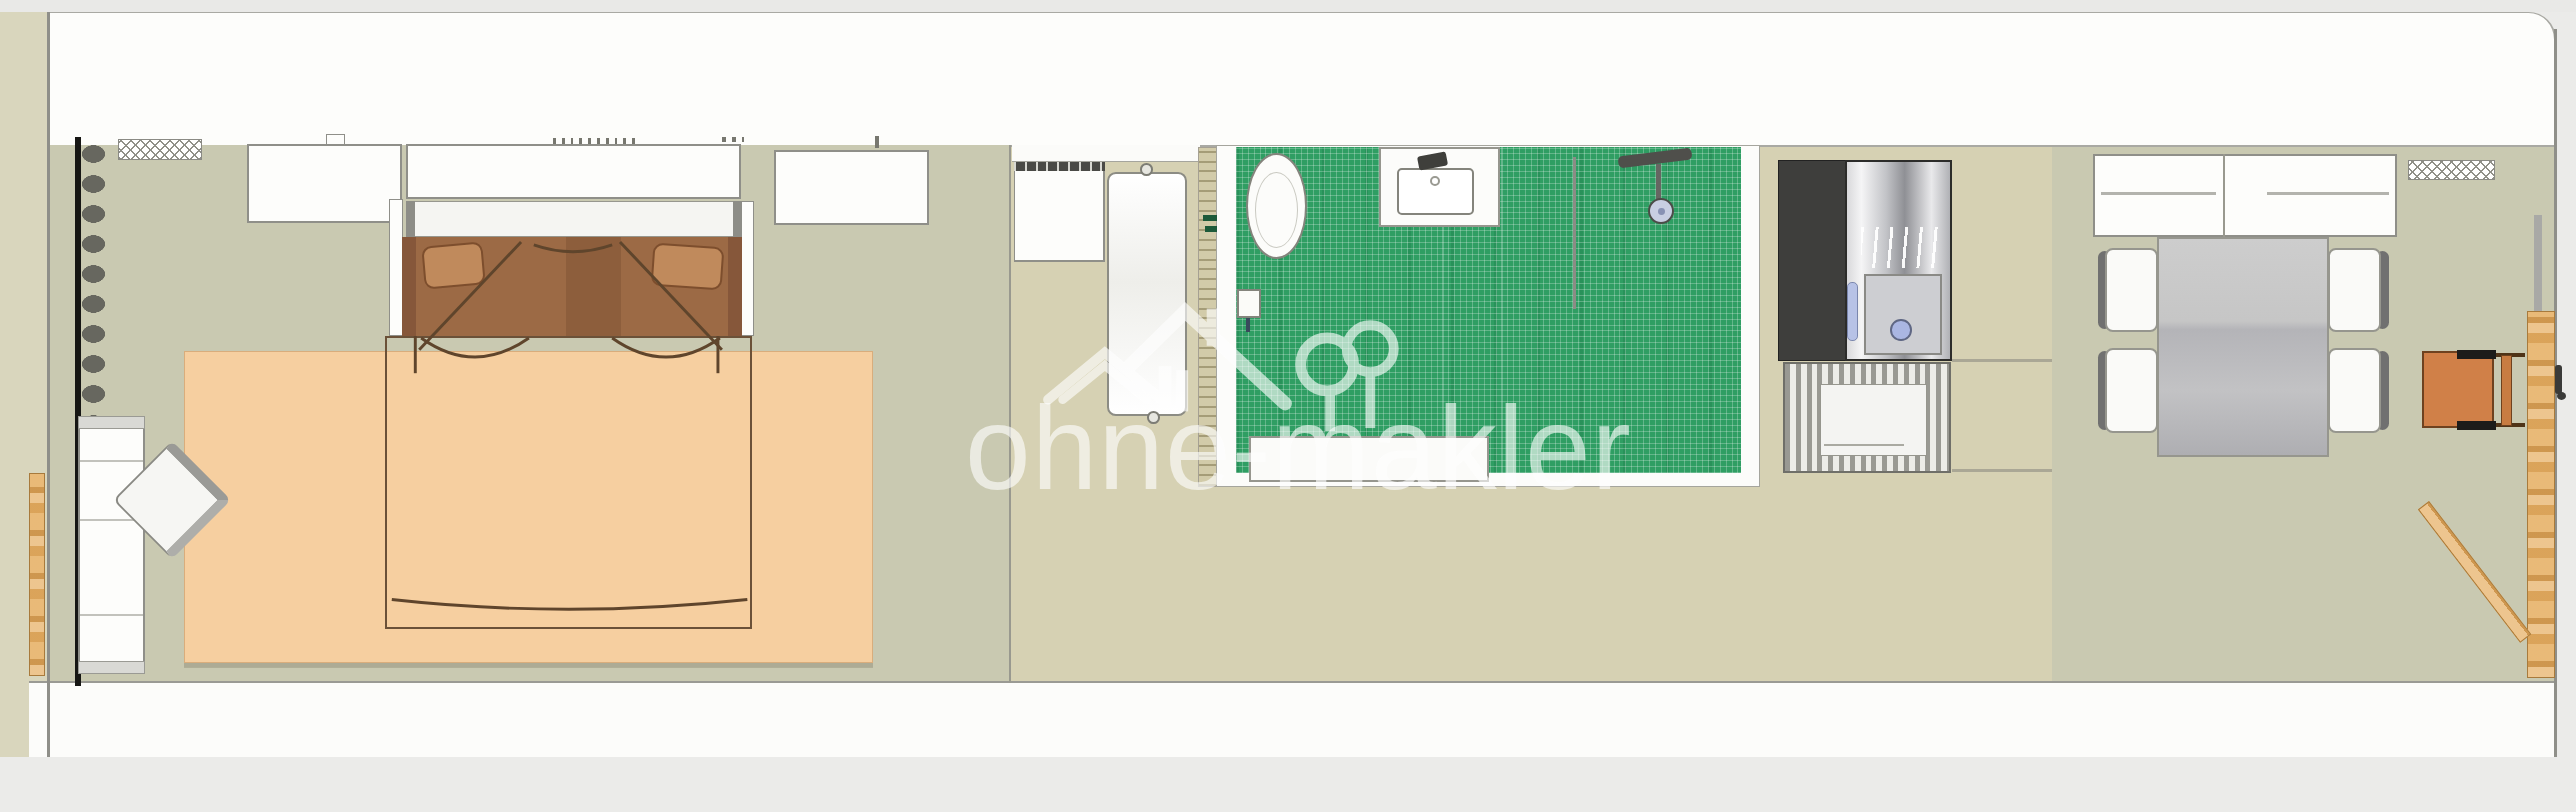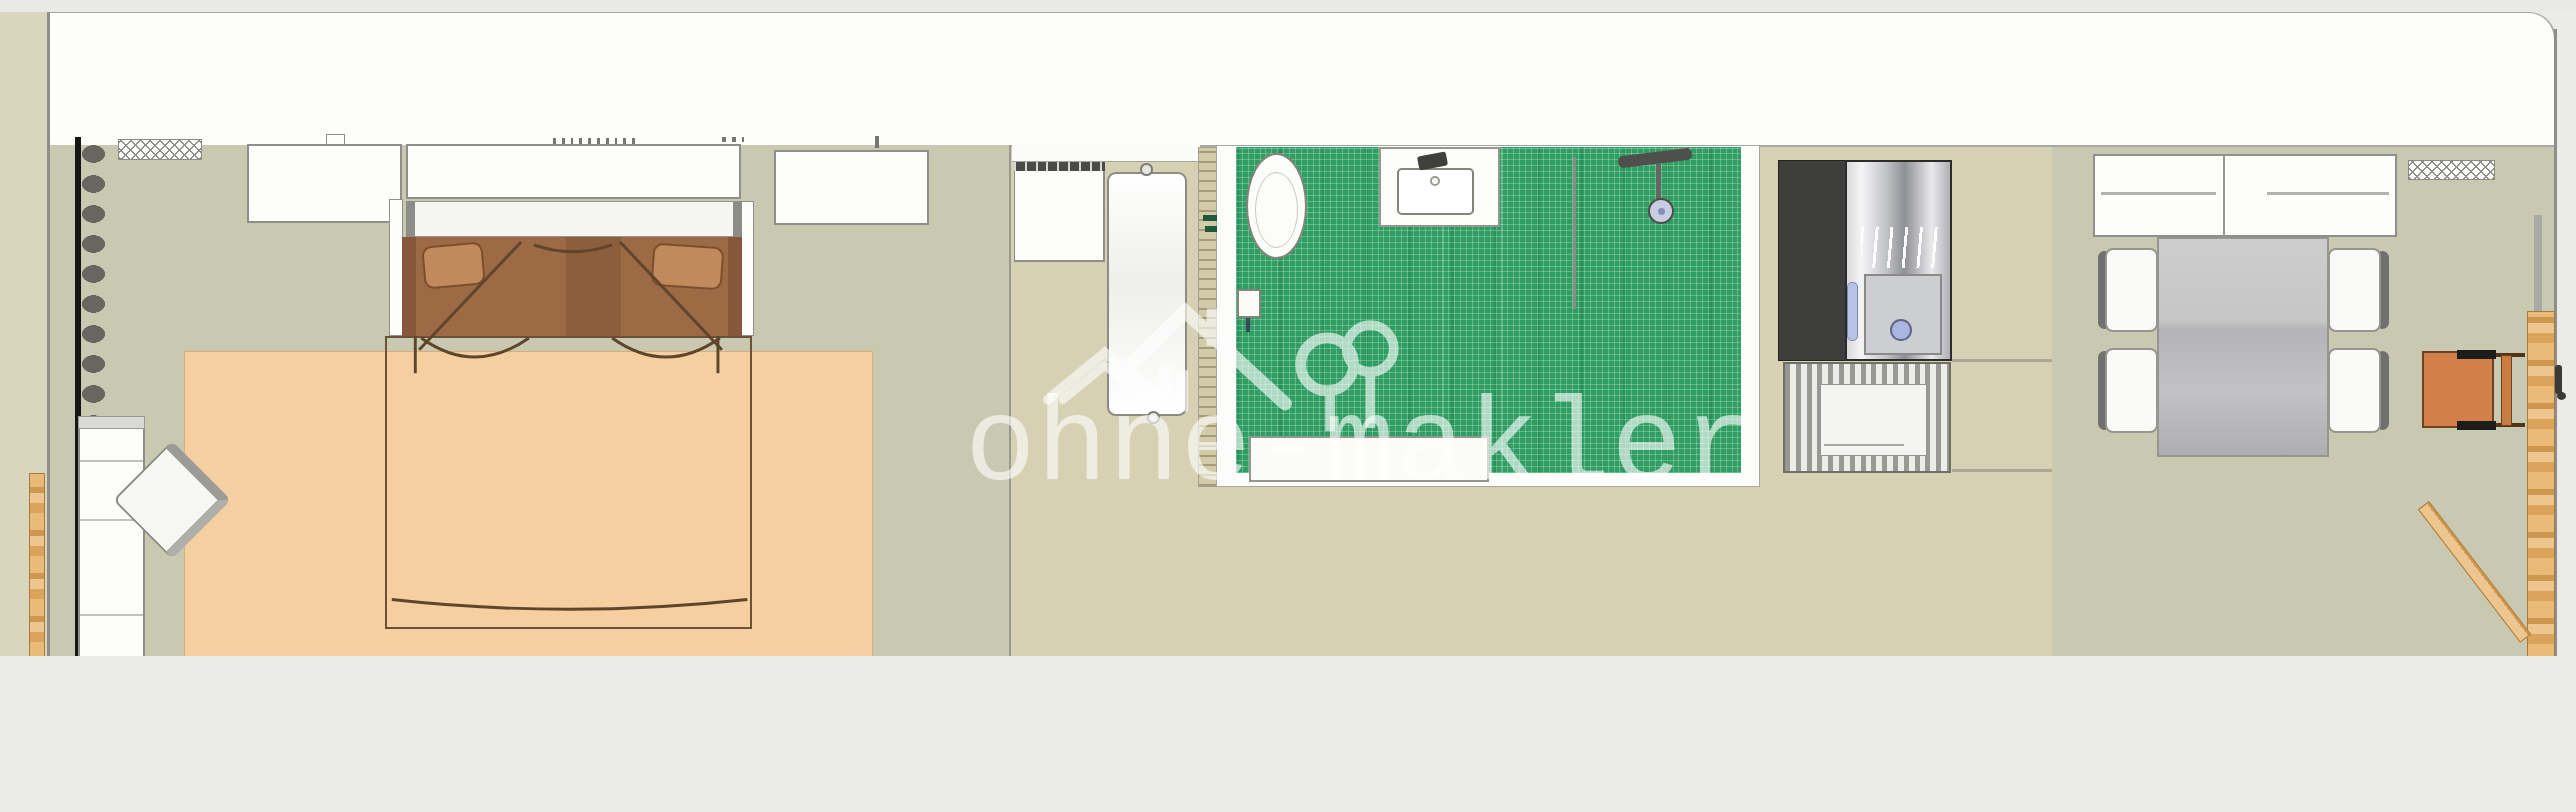--- a/index.html
+++ b/index.html
@@ -1,17 +1,17 @@
 <!DOCTYPE html>
 <html><head>
 <meta charset="utf-8">
 <style>
   html,body{margin:0;padding:0;background:#ebebe9;}
-  #stage{position:relative;width:2576px;height:656px;overflow:hidden;
-         font-family:Liberation Mono, monospace;}
+  #stage{position:relative;width:2576px;height:757px;overflow:hidden;
+         font-family:Liberation Sans, sans-serif;}
   .abs{position:absolute;box-sizing:border-box;}
   .whitebox{background:#fdfdfb;border:2px solid #8f8f89;}
   .radiator{background:#fff;border:1px solid #8a8a84;
     background-image:
       repeating-linear-gradient(45deg,#909088 0 1.5px,transparent 1.5px 6.9px),
       repeating-linear-gradient(-45deg,#909088 0 1.5px,transparent 1.5px 6.9px);}
   .greentile{background-color:#2f9e63;background-image:
       repeating-linear-gradient(0deg,rgba(255,255,255,.25) 0 1px,transparent 1px 5.9px),
       repeating-linear-gradient(90deg,rgba(255,255,255,.25) 0 1px,transparent 1px 5.9px),
       repeating-linear-gradient(90deg,rgba(0,70,35,.14) 0 2.9px,transparent 2.9px 43px);}

